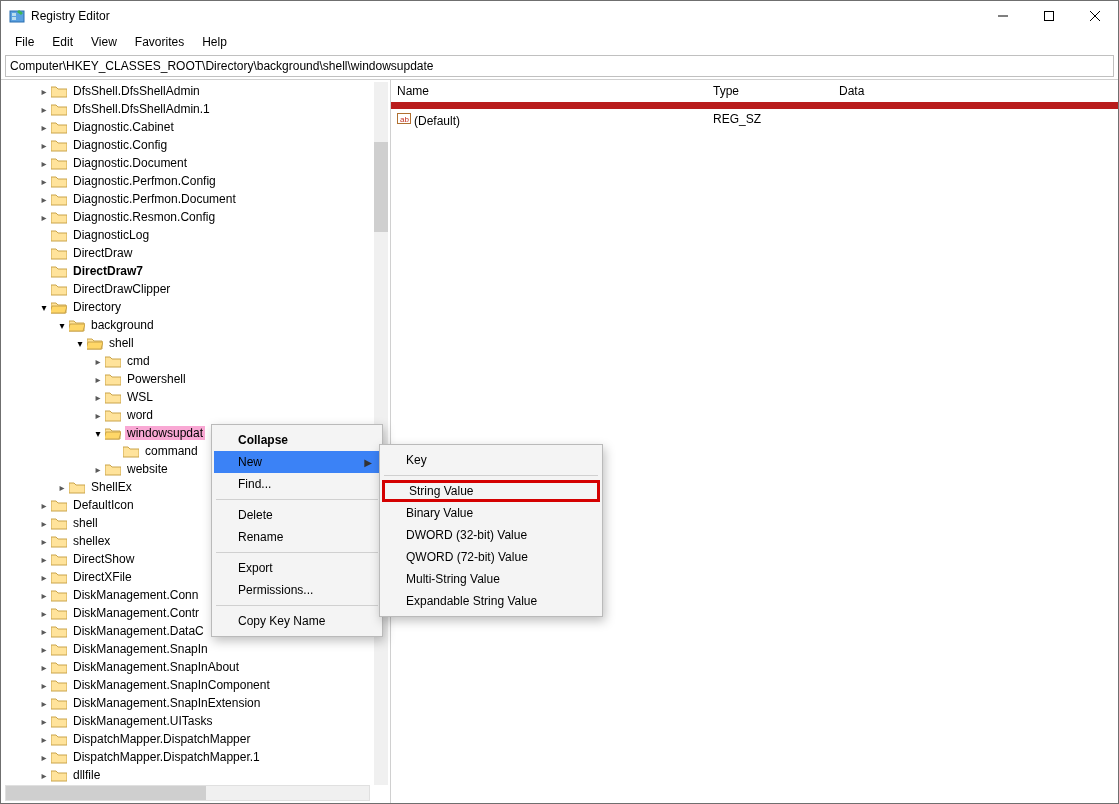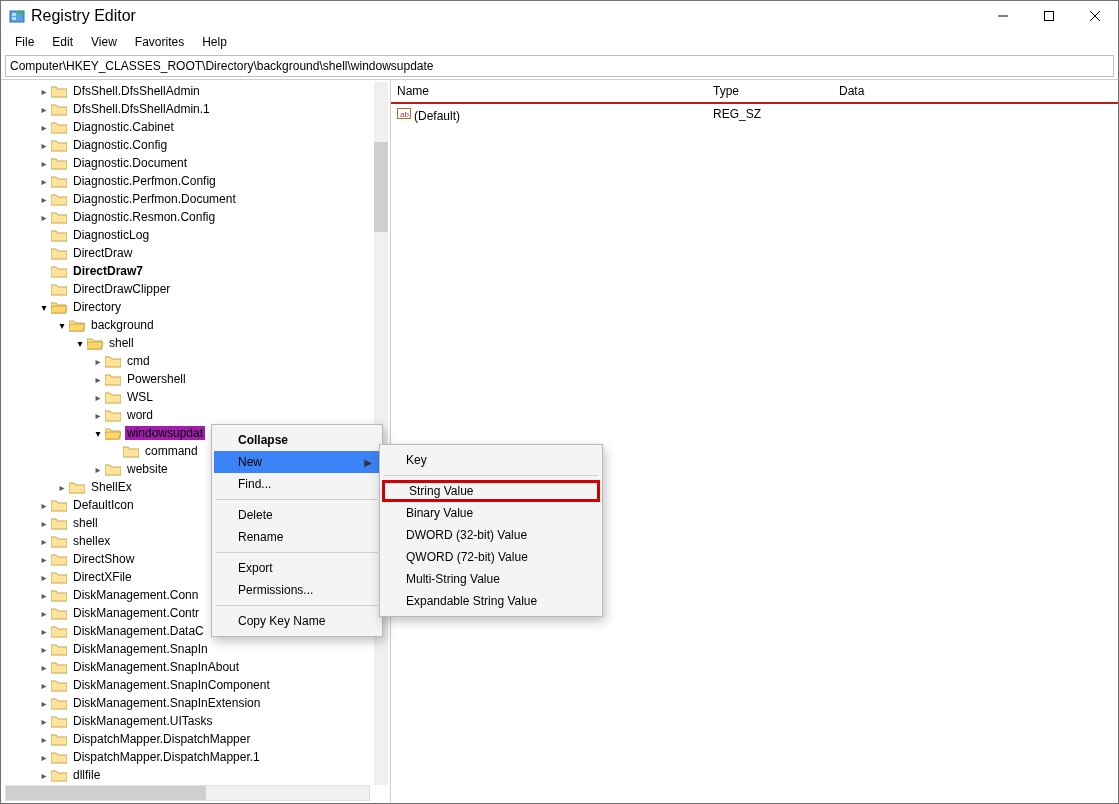--- a/index.html
+++ b/index.html
@@ -1,42 +1,42 @@
 <!DOCTYPE html>
 <html><head>
 <meta charset="utf-8">
 <style>
 html,body{margin:0;padding:0;font-family:"Segoe UI",Tahoma,sans-serif;font-size:12px;color:#000;background:#fff;height:100%;overflow:hidden}
 .window{width:1119px;height:804px;border:1px solid #6f6f6f;box-sizing:border-box;display:flex;flex-direction:column;background:#fff;position:relative}
 .titlebar{height:30px;display:flex;align-items:center;padding-left:8px}
-.titlebar .title{margin-left:6px;font-size:16px}
+.titlebar .title{margin-left:6px;font-size:12px}
 .titlebar .controls{margin-left:auto;display:flex}
 .titlebar .controls div{width:46px;height:30px;display:flex;align-items:center;justify-content:center}
 .menubar{height:22px;display:flex;align-items:center;padding-left:6px;gap:2px}
 .menubar span{padding:2px 8px}
 .addressbar{border:1px solid #c0c0c0;margin:2px 4px;height:20px;display:flex;align-items:center;padding:0 4px;font-size:12px}
 .content{flex:1;display:flex;min-height:0;border-top:1px solid #d0d0d0}
 .treepane{width:389px;border-right:1px solid #d0d0d0;position:relative;overflow:hidden}
 .treeinner{position:absolute;left:0;right:0;top:0;bottom:18px;overflow:hidden;padding-top:2px}
 .treeinner::-webkit-scrollbar{width:16px}
 .listpane{flex:1;display:flex;flex-direction:column}
-.listheader{height:22px;border-bottom:2px solid #b91c1c;display:flex;align-items:center;font-size:12px}
+.listheader{height:22px;border-bottom:7px solid #b91c1c;display:flex;align-items:center;font-size:12px}
 .listheader div{padding-left:6px}
 .listrow{height:20px;display:flex;align-items:center}
 .listrow div{padding-left:6px}
 .col-name{width:310px}
 .col-type{width:120px}
 .col-data{flex:1}
 .node{display:flex;align-items:center;height:18px;white-space:nowrap}
 .chevron{width:14px;text-align:center;color:#5a5a5a;font-size:10px;display:inline-block}
 .chevron.blank{color:transparent}
 .folder{display:inline-block;margin-right:4px}
 .folder svg{display:block}
 .nodelabel{padding:0 2px}
-.selected{background:#a21caf}
+.selected{background:#f9a8d4}
 .contextmenu{position:absolute;background:#f4f4f4;border:1px solid #bababa;box-shadow:2px 4px 10px rgba(0,0,0,.25);padding:4px 2px;font-size:12px;z-index:10}
 .cm1{left:210px;top:423px;width:166px}
 .contextmenu .item{height:22px;display:flex;align-items:center;padding:0 24px 0 24px;position:relative}
 .contextmenu .item.hl{background:#3b82f6}
 .contextmenu .sep{height:1px;background:#d0d0d0;margin:4px 2px}
 .contextmenu .arrow{position:absolute;right:8px;font-size:10px;color:#333}
 .cm2{left:378px;top:443px;width:218px}
 .redbox{border:3px solid #d40000;box-sizing:border-box}
 .hscroll{position:absolute;left:4px;right:20px;bottom:2px;height:14px;background:#f0f0f0;border:1px solid #e0e0e0}
 .hscroll .thumb{position:absolute;left:0;top:0;bottom:0;width:200px;background:#cfcfcf}

